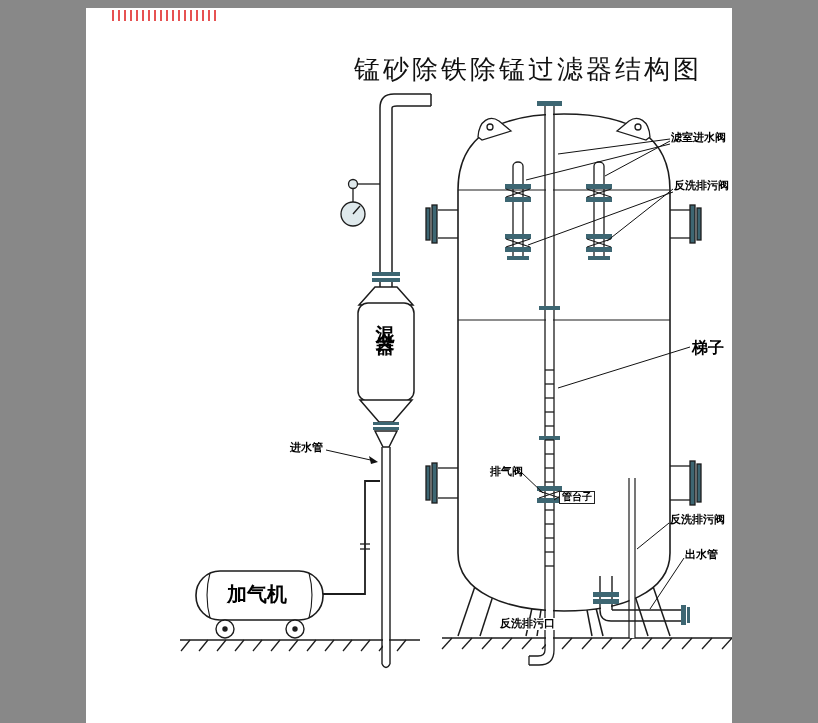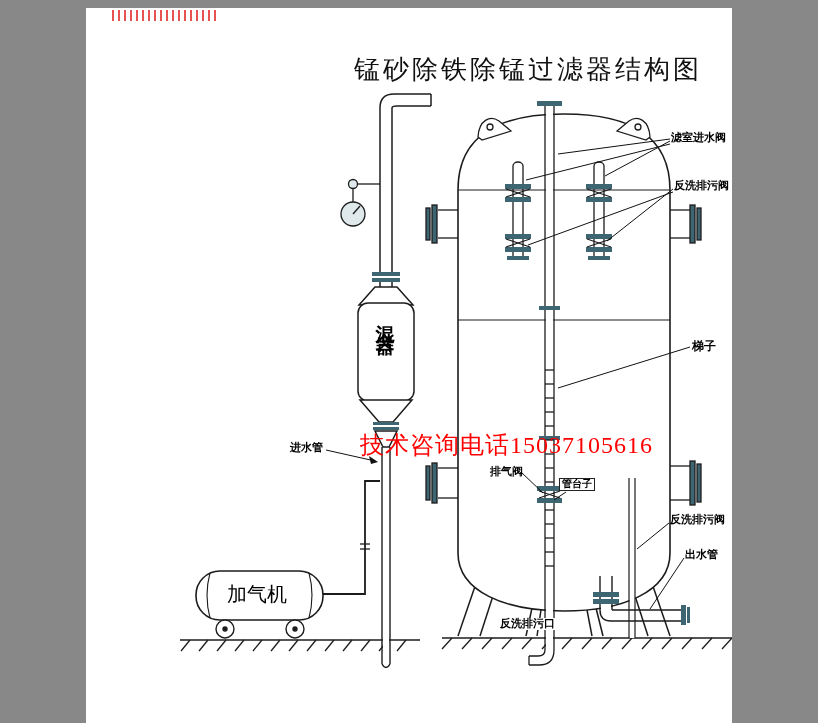--- a/index.html
+++ b/index.html
@@ -246,29 +246,28 @@
     <line x1="583" y1="515" x2="551" y2="541"></line>
     <line x1="598" y1="550" x2="564" y2="601"></line>
     <line x1="435" y1="464" x2="457" y2="485"></line>
     <line x1="480" y1="484" x2="468" y2="492"></line>
     <line x1="240" y1="442" x2="289" y2="453"></line>
     <polygon points="292,454 283,448 285,456" fill="#111111" stroke="none"></polygon>
   </g>
 </svg>
 
   <div class="title">锰砂除铁除锰过滤器结构图</div>
-  <div class="phone">技术咨询电话15037105616</div>
 
   <div class="lbl" style="left:585px;top:124px">滤室进水阀</div>
   <div class="lbl" style="left:588px;top:172px">反洗排污阀</div>
-  <div class="lbl" style="left:606px;top:332px;font-size:12px">梯子</div>
+  <div class="lbl" style="left:606px;top:332px;font-size:16px">梯子</div>
   <div class="lbl" style="left:584px;top:506px">反洗排污阀</div>
   <div class="lbl" style="left:599px;top:541px">出水管</div>
   <div class="lbl onwhite" style="left:412px;top:610px">反洗排污口</div>
   <div class="lbl" style="left:404px;top:458px">排气阀</div>
-  <div class="lbl boxed" style="left:473px;top:470px">管台子</div>
+  <div class="lbl boxed" style="left:473px;top:483px">管台子</div>
   <div class="lbl" style="left:204px;top:434px">进水管</div>
   <div class="lbl vert" style="left:289px;top:302px">混合器</div>
-  <div class="lbl" style="left:141px;top:576px;font-size:20px;font-family:'Liberation Serif',serif;font-weight:400">加气机</div>
+  <div class="lbl" style="left:141px;top:576px;font-size:20px;font-family:'Liberation Serif',serif;font-weight:700">加气机</div>
 
   <div class="frag" style="left:26px;top:2px;width:104px"></div>
   <div class="frag" style="left:736px;top:2px;width:80px"></div>
 </div>
 
 </body></html>

